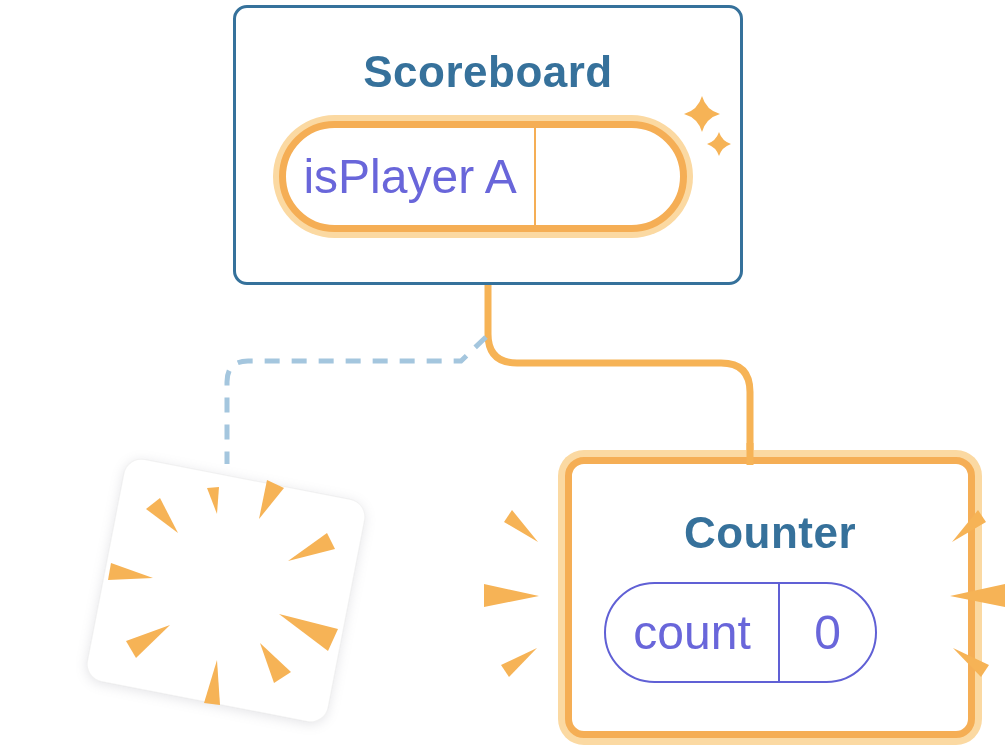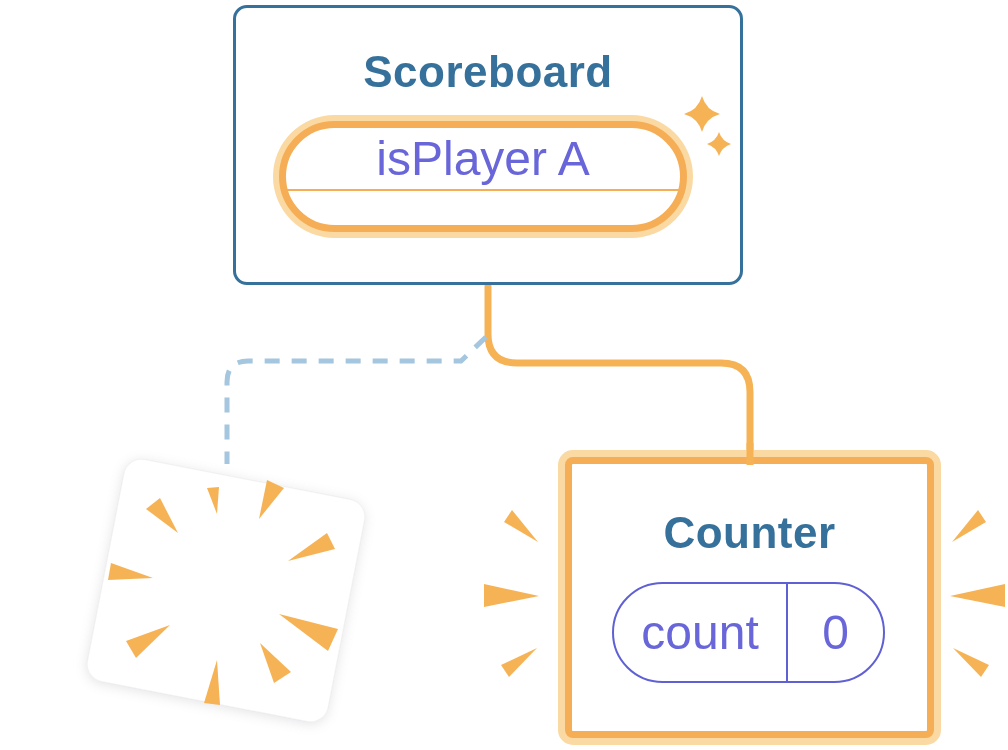--- a/index.html
+++ b/index.html
@@ -72,50 +72,49 @@
     justify-content: center;
     overflow: hidden;
   }
 
   .scoreboard-pill {
     left: 43px; top: 113px;
     width: 408px; height: 111px;
     border: 7px solid var(--orange-strong);
     border-radius: 56px;
     box-shadow: 0 0 0 6px var(--orange-light);
-    flex-direction: column;
   }
   .scoreboard-pill .pill-section.name { flex: 0 0 63%; }
   .scoreboard-pill .pill-section.value { flex: 1 1 auto; }
   .scoreboard-pill .pill-divider {
     flex: 0 0 2px;
     background: var(--orange-strong);
   }
   .scoreboard-pill .state-name {
     font-size: 48px;
     color: var(--indigo-text);
   }
   .scoreboard-pill .state-value {
     font-size: 48px;
     font-weight: 700;
     color: var(--indigo-bold);
   }
 
   
   .counter {
     left: 565px; top: 457px;
-    width: 369px; height: 281px;
+    width: 410px; height: 281px;
     border: 7px solid var(--orange-strong);
-    border-radius: 8px;
+    border-radius: 19px;
     box-shadow: 0 0 0 7px var(--orange-light);
   }
   .counter .card-title { top: 47px; }
 
   .counter-pill {
-    left: 40px; top: 118px;
+    left: 32px; top: 118px;
     width: 273px; height: 101px;
     border: 2px solid var(--indigo-border);
     border-radius: 51px;
   }
   .counter-pill .pill-section.name { flex: 0 0 64%; }
   .counter-pill .pill-section.value { flex: 1 1 auto; }
   .counter-pill .pill-divider {
     flex: 0 0 2px;
     background: var(--indigo-border);
   }

